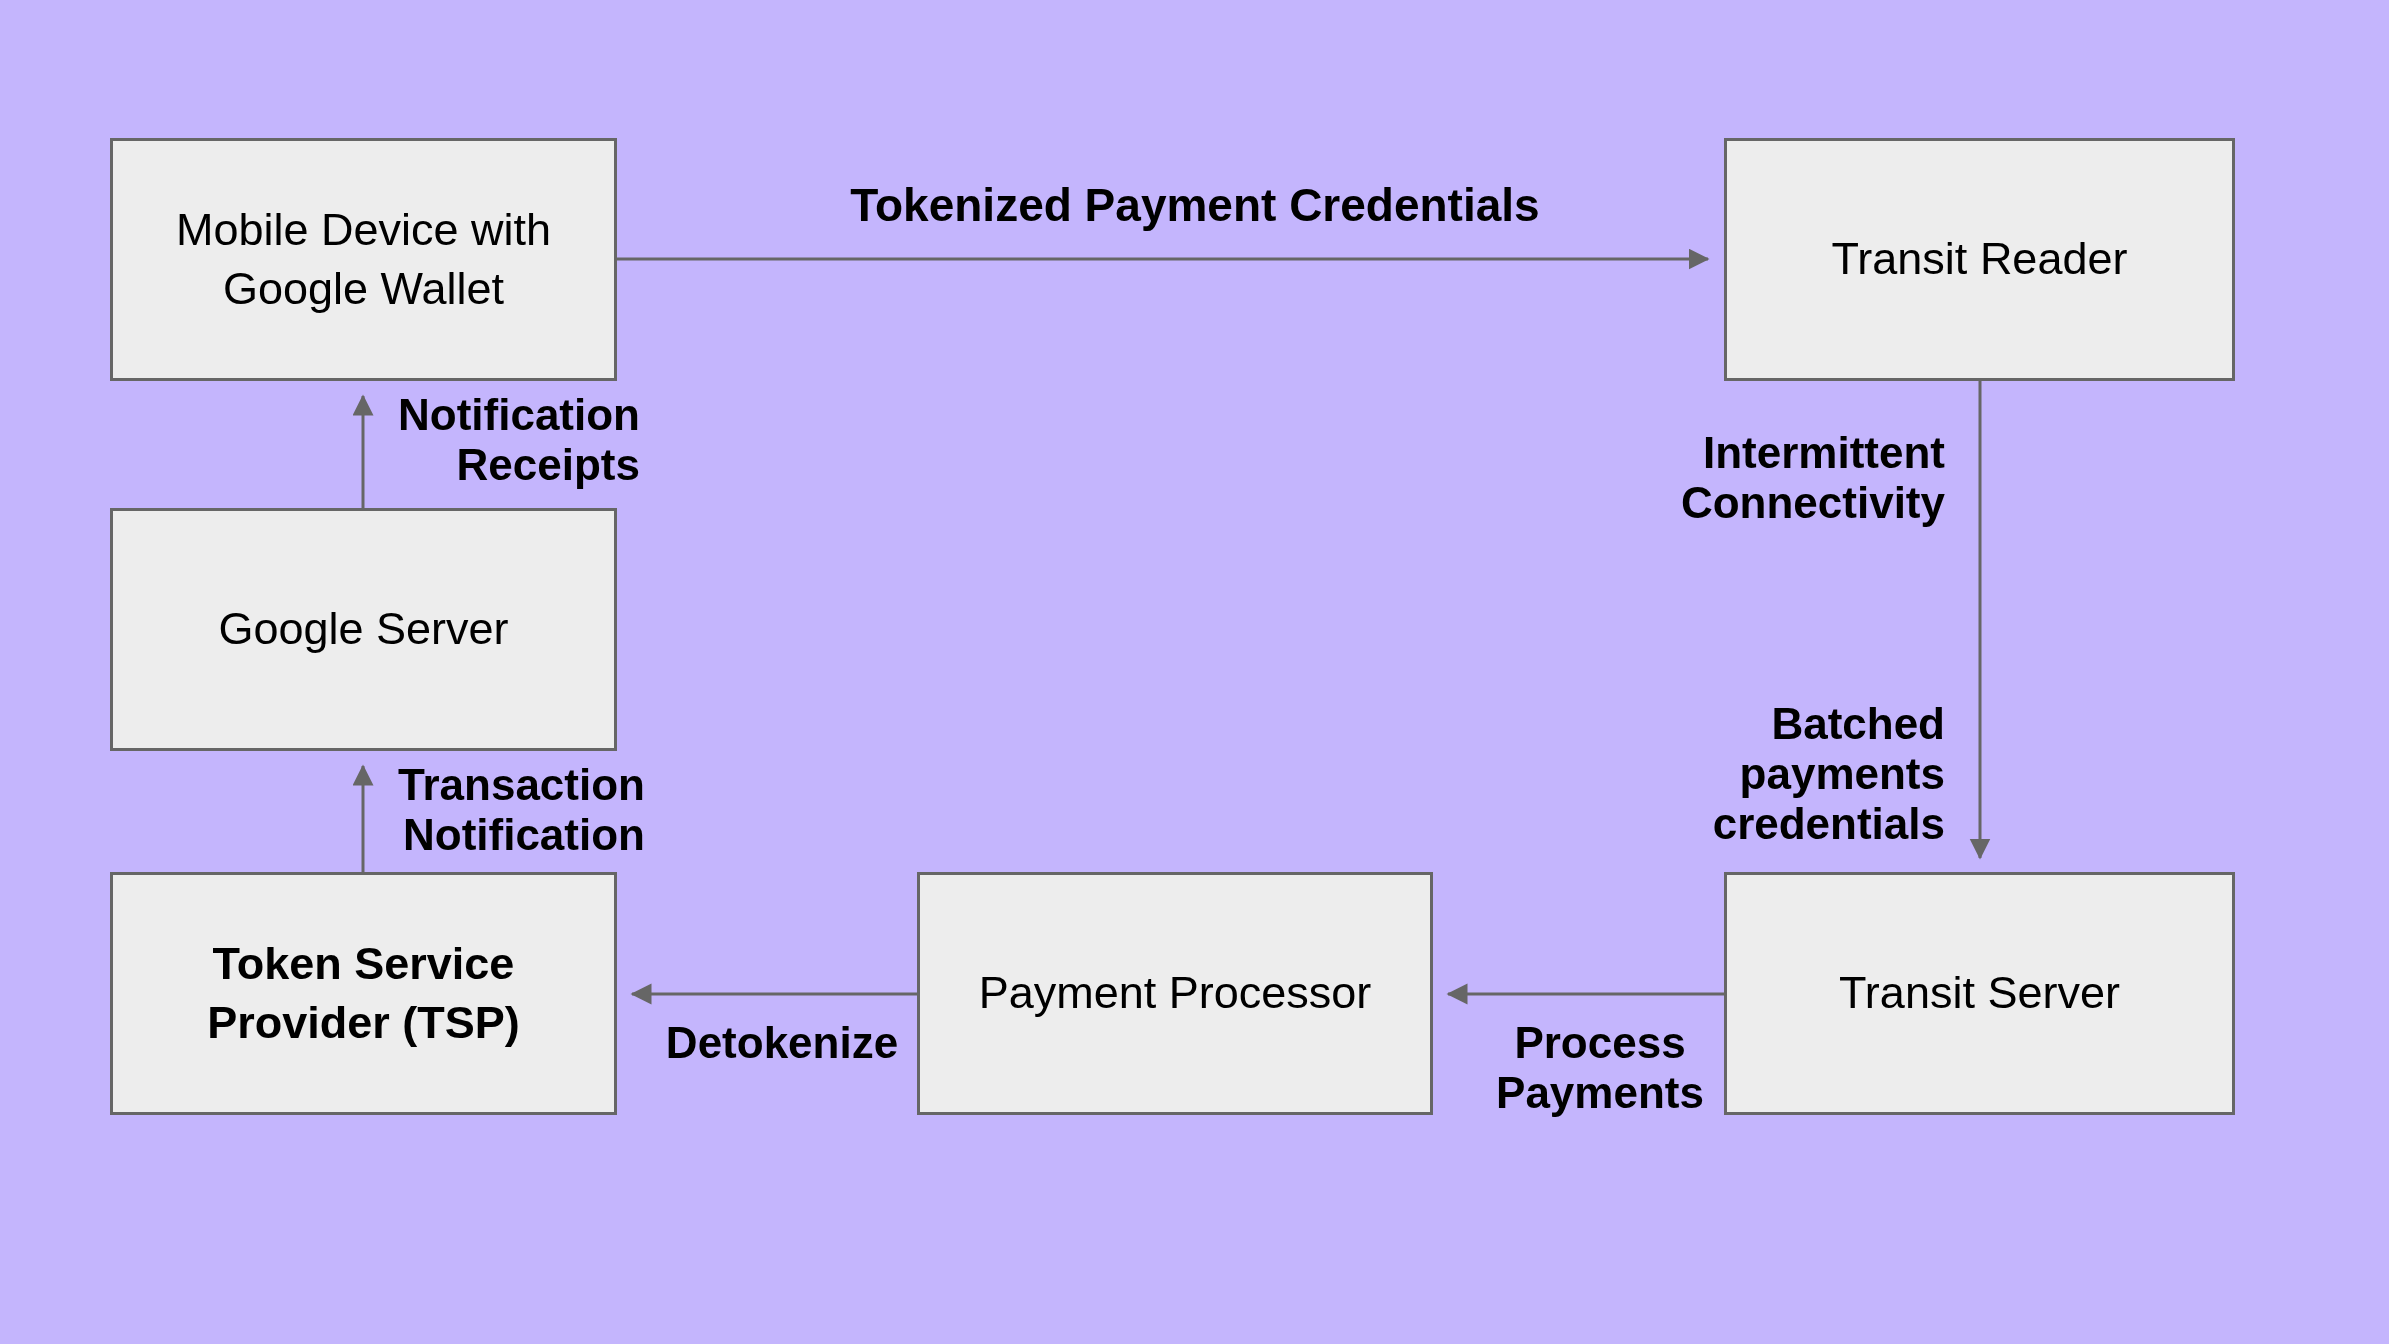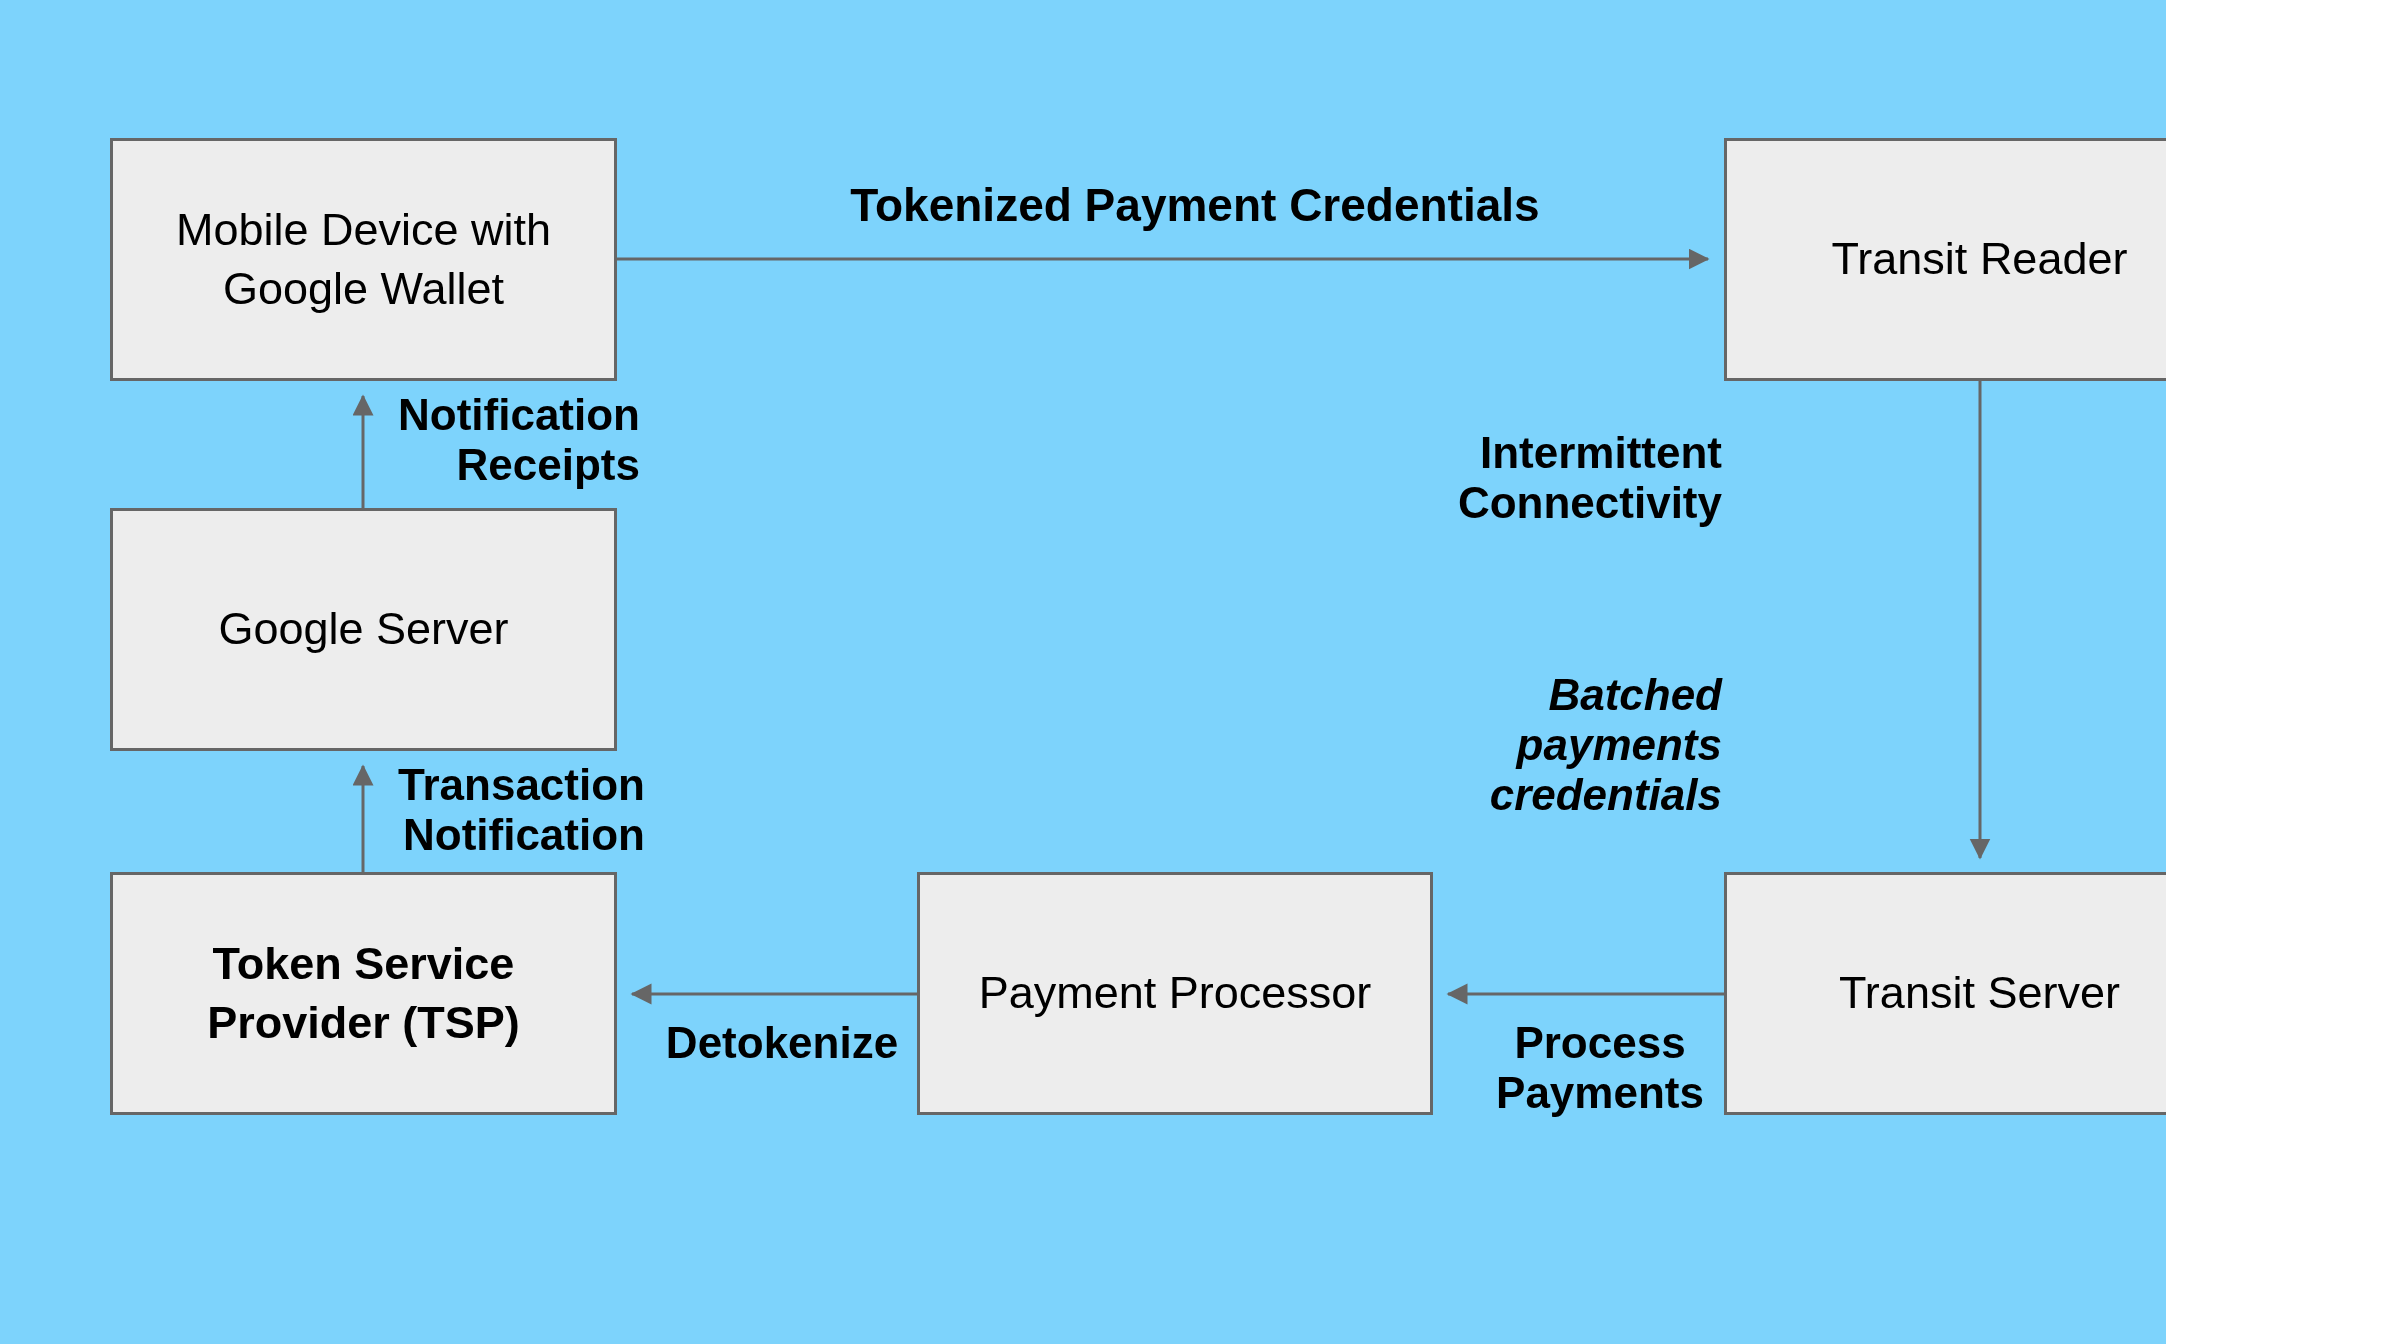--- a/index.html
+++ b/index.html
@@ -3,23 +3,23 @@
 <meta charset="utf-8">
 <style>
   html, body {
     margin: 0;
     padding: 0;
     background: #ffffff;
     font-family: "Liberation Sans", "DejaVu Sans", sans-serif;
   }
   #canvas {
     position: relative;
-    width: 2166px;
+    width: 2389px;
     height: 1344px;
-    background: #7dd3fc;
+    background: #c4b5fd;
     overflow: hidden;
   }
   #edges-svg {
     position: absolute;
     left: 0;
     top: 0;
     width: 2389px;
     height: 1344px;
   }
   .node {
@@ -55,21 +55,21 @@
   #node-mobile-device     { left: 110px;  top: 138px; width: 507px; height: 243px; }
   #node-transit-reader    { left: 1724px; top: 138px; width: 511px; height: 243px; }
   #node-google-server     { left: 110px;  top: 508px; width: 507px; height: 243px; }
   #node-tsp               { left: 110px;  top: 872px; width: 507px; height: 243px; font-weight: bold; }
   #node-payment-processor { left: 917px;  top: 872px; width: 516px; height: 243px; }
   #node-transit-server    { left: 1724px; top: 872px; width: 511px; height: 243px; }
 
   
   #label-tokenized     { left: 1195px; top: 180px; }
   #label-intermittent  { right: 444px; top: 428px; text-align: right; }
-  #label-batched       { right: 444px; top: 670px; font-style: italic; }
+  #label-batched       { right: 444px; top: 699px; }
   #label-receipts      { left: 398px;  top: 390px; }
   #label-transaction   { left: 398px;  top: 760px; }
   #label-detokenize    { left: 782px;  top: 1018px; }
   #label-process       { left: 1600px; top: 1018px; }
 </style>
 </head>
 <body>
 
 <div id="canvas">
 

